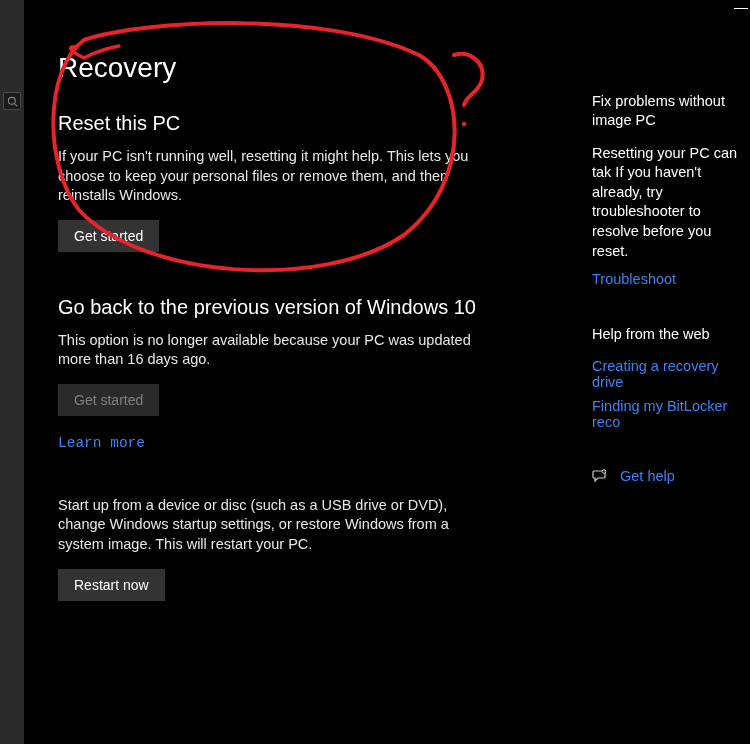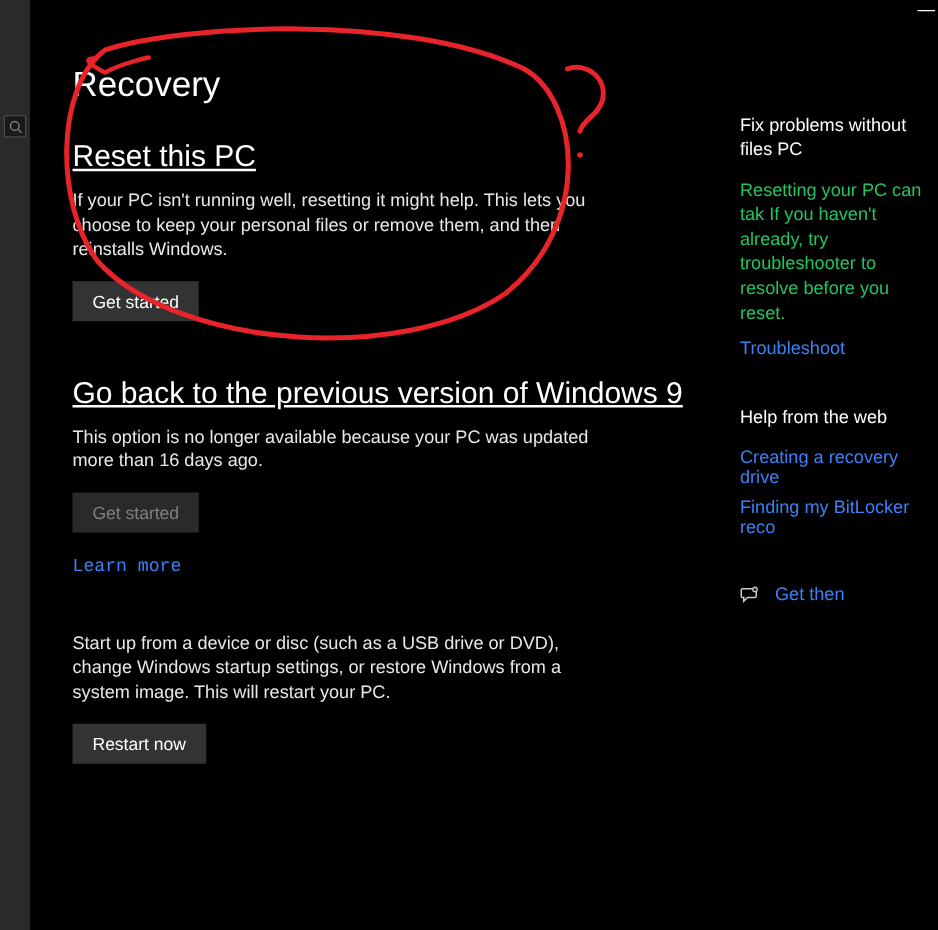--- a/index.html
+++ b/index.html
@@ -77,24 +77,23 @@
       width: 14px;
       height: 2px;
       border-bottom: 1px solid #fff;
     }
     h1.page-title {
       font-size: 28px;
       font-weight: 400;
       margin-bottom: 28px;
     }
     h2.section-head {
-      font-size: 24px;
+      font-size: 20px;
       font-weight: 400;
       margin-bottom: 12px;
-      text-decoration: underline;
     }
     .section {
       margin-bottom: 44px;
     }
     .section p {
       font-size: 14.5px;
       line-height: 1.35;
       color: #e8e8e8;
       margin-bottom: 14px;
       max-width: 420px;
@@ -130,21 +129,21 @@
       color: #fff;
       margin-bottom: 14px;
       line-height: 1.3;
     }
     .right-col .block {
       margin-bottom: 38px;
     }
     .right-col p {
       font-size: 14.5px;
       line-height: 1.35;
-      color: #22c55e;
+      color: #ffffff;
       margin-bottom: 10px;
     }
     .right-col .link {
       display: block;
       margin-bottom: 8px;
     }
     .help-row {
       display: flex;
       align-items: center;
       gap: 12px;
@@ -186,56 +185,56 @@
   <div class="content-col">
     <h1 class="page-title">Recovery</h1>
 
     <div class="section">
       <h2 class="section-head">Reset this PC</h2>
       <p>If your PC isn't running well, resetting it might help. This lets you choose to keep your personal files or remove them, and then reinstalls Windows.</p>
       <button class="btn">Get started</button>
     </div>
 
     <div class="section">
-      <h2 class="section-head">Go back to the previous version of Windows 9</h2>
+      <h2 class="section-head">Go back to the previous version of Windows 10</h2>
       <p>This option is no longer available because your PC was updated more than 16 days ago.</p>
       <button class="btn disabled">Get started</button>
       <div class="link-block">
         <a class="link">Learn more</a>
       </div>
     </div>
 
     <div class="section">
       <p>Start up from a device or disc (such as a USB drive or DVD), change Windows startup settings, or restore Windows from a system image. This will restart your PC.</p>
       <button class="btn">Restart now</button>
     </div>
 
   </div>
 
   <div class="right-col">
     <div class="block">
-      <h3>Fix problems without files PC</h3>
+      <h3>Fix problems without image PC</h3>
       <p>Resetting your PC can tak If you haven't already, try troubleshooter to resolve before you reset.</p>
       <a class="link">Troubleshoot</a>
     </div>
 
     <div class="block">
       <h3>Help from the web</h3>
       <a class="link">Creating a recovery drive</a>
       <a class="link">Finding my BitLocker reco</a>
     </div>
 
     <div class="block">
       <div class="help-row">
         <svg viewBox="0 0 16 16">
             <path fill="none" stroke="#ccc" stroke-width="1.2" d="M2 3 h10 a1 1 0 0 1 1 1 v5 a1 1 0 0 1 -1 1 h-6 l-3 3 v-3 h-1 a1 1 0 0 1 -1 -1 v-5 a1 1 0 0 1 1 -1 z"></path>
             <circle cx="12" cy="3.5" r="1.8" fill="#000" stroke="#ccc"></circle>
             <text x="12" y="5" font-size="3" fill="#ccc" text-anchor="middle">?</text>
           </svg>
-        <a class="link">Get then</a>
+        <a class="link">Get help</a>
       </div>
     </div>
   </div>
 </div>
 
 <svg class="annotation" viewBox="0 0 470 300">
   <path d="M 60 40 C 120 20, 300 10, 395 55 C 440 80, 450 180, 380 235 C 300 290, 120 280, 55 210 C 20 165, 20 70, 60 40" fill="none" stroke="#e8232a" stroke-width="4" stroke-linecap="round"></path>
   <path d="M 53 47 C 45 46, 42 49, 60 58 C 75 50, 95 46, 95 46" fill="none" stroke="#e8232a" stroke-width="3.5" stroke-linecap="round"></path>
   <path d="M 430 55 C 445 50, 462 62, 458 80 C 455 92, 442 96, 440 105" fill="none" stroke="#e8232a" stroke-width="4" stroke-linecap="round"></path>
   <circle cx="440" cy="124" r="2.2" fill="#e8232a"></circle>

